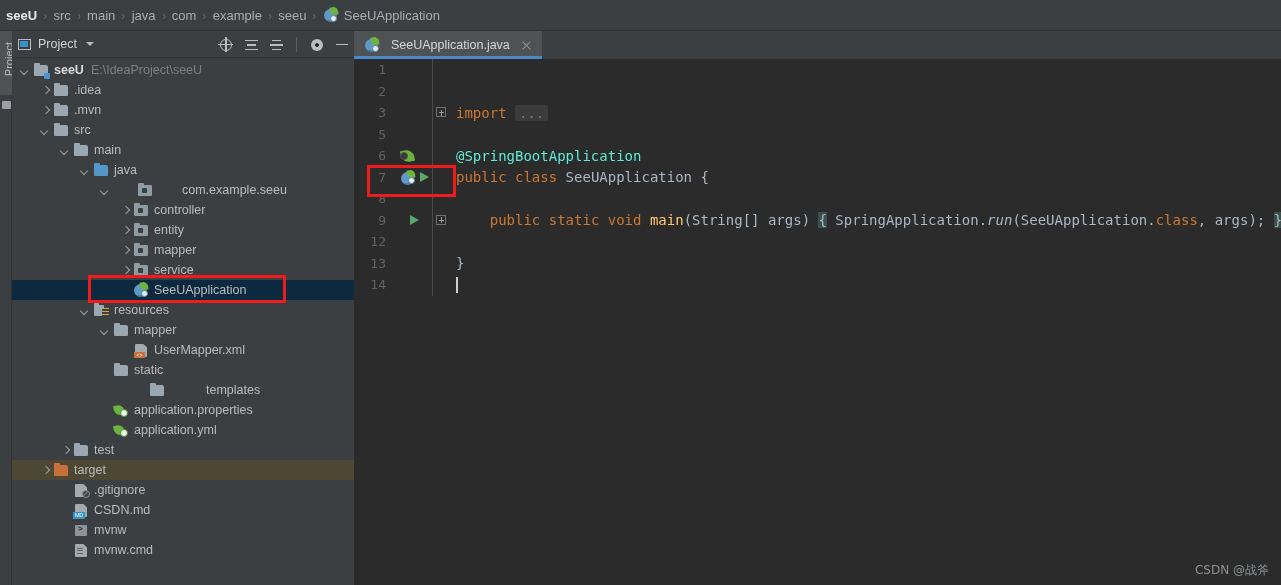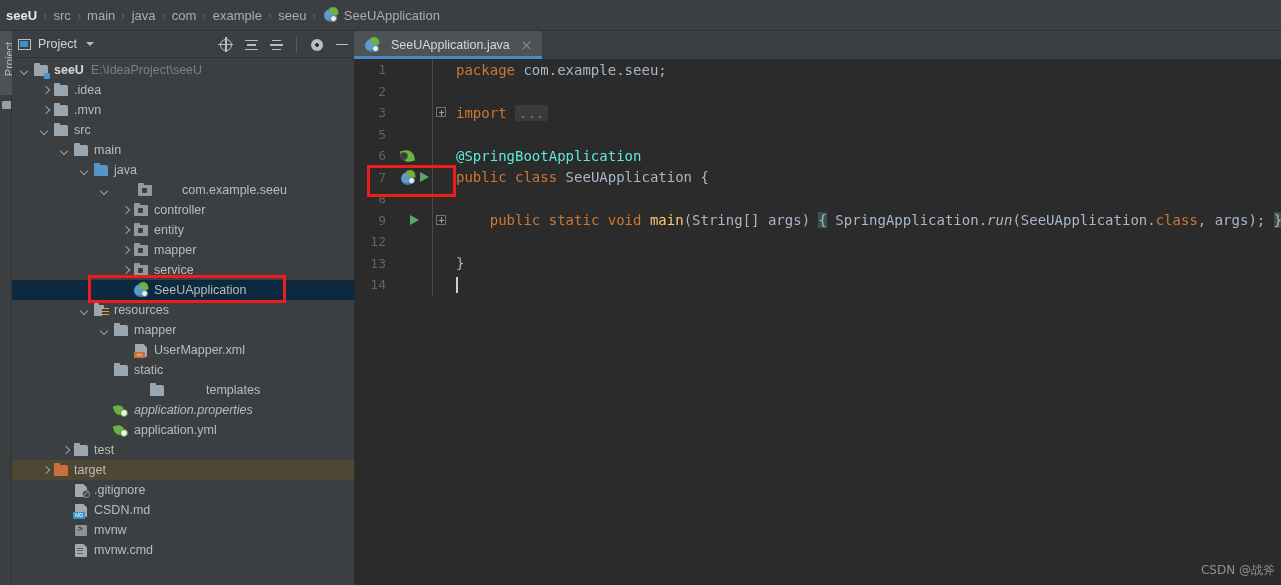--- a/index.html
+++ b/index.html
@@ -288,21 +288,21 @@
     position: absolute; width: 0; height: 0;
     border-left: 9px solid #59a869;
     border-top: 5.5px solid transparent;
     border-bottom: 5.5px solid transparent;
   }
   .caret {
     display: inline-block; width: 1.5px; height: 16px; background: #cfcfcf;
     vertical-align: middle;
   }
   .watermark {
-    position: absolute; right: 6px; bottom: 6px; font-size: 12px; color: #8e9295;
+    position: absolute; right: 12px; bottom: 6px; font-size: 12px; color: #8e9295;
     font-family: "DejaVu Sans", sans-serif; z-index: 60;
   }
   .gear {
     position: absolute; left: 2px; top: 2px; width: 12px; height: 12px;
     border-radius: 50%;
     background: radial-gradient(circle, #2b2b2b 0 22%, #b9bdc0 22% 100%);
     box-shadow: 0 0 0 0 transparent;
   }
   .minus-ic {
     position: absolute; left: 2px; top: 7px; width: 12px; height: 1.6px;
@@ -529,21 +529,21 @@
           </span>
           <span class="lbl">static</span>
         </div>
         <div class="row" style="padding-left: 88px; gap: 36px;">
           <span class="arrow"></span>
           <span class="ico">
             <span class="f-folder"></span>
           </span>
           <span class="lbl">templates</span>
         </div>
-        <div class="row" style="padding-left: 88px; font-style: italic;">
+        <div class="row" style="padding-left: 88px;">
           <span class="arrow"></span>
           <span class="ico">
             <span class="yml-ico">
               <span class="yml-leaf"></span>
               <span class="yml-gear"></span>
             </span>
           </span>
           <span class="lbl">application.properties</span>
         </div>
         <div class="row" style="padding-left: 88px; text-align: center;">
@@ -617,21 +617,20 @@
         <span class="tab-close"></span>
         <span class="tab-underline"></span>
       </div>
     </div>
 
     <div class="code-wrap" id="codeHost">
         <div class="code-line">
           <span class="ln">1</span>
           <span class="gutter"></span>
           <span class="fold-col"></span>
-          <span class="code-text"><span class="kw">package</span> com.example.seeu;</span>
         </div>
         <div class="code-line">
           <span class="ln">2</span>
           <span class="gutter"></span>
           <span class="fold-col"></span>
           <span class="code-text"></span>
         </div>
         <div class="code-line">
           <span class="ln">3</span>
           <span class="gutter"></span>

